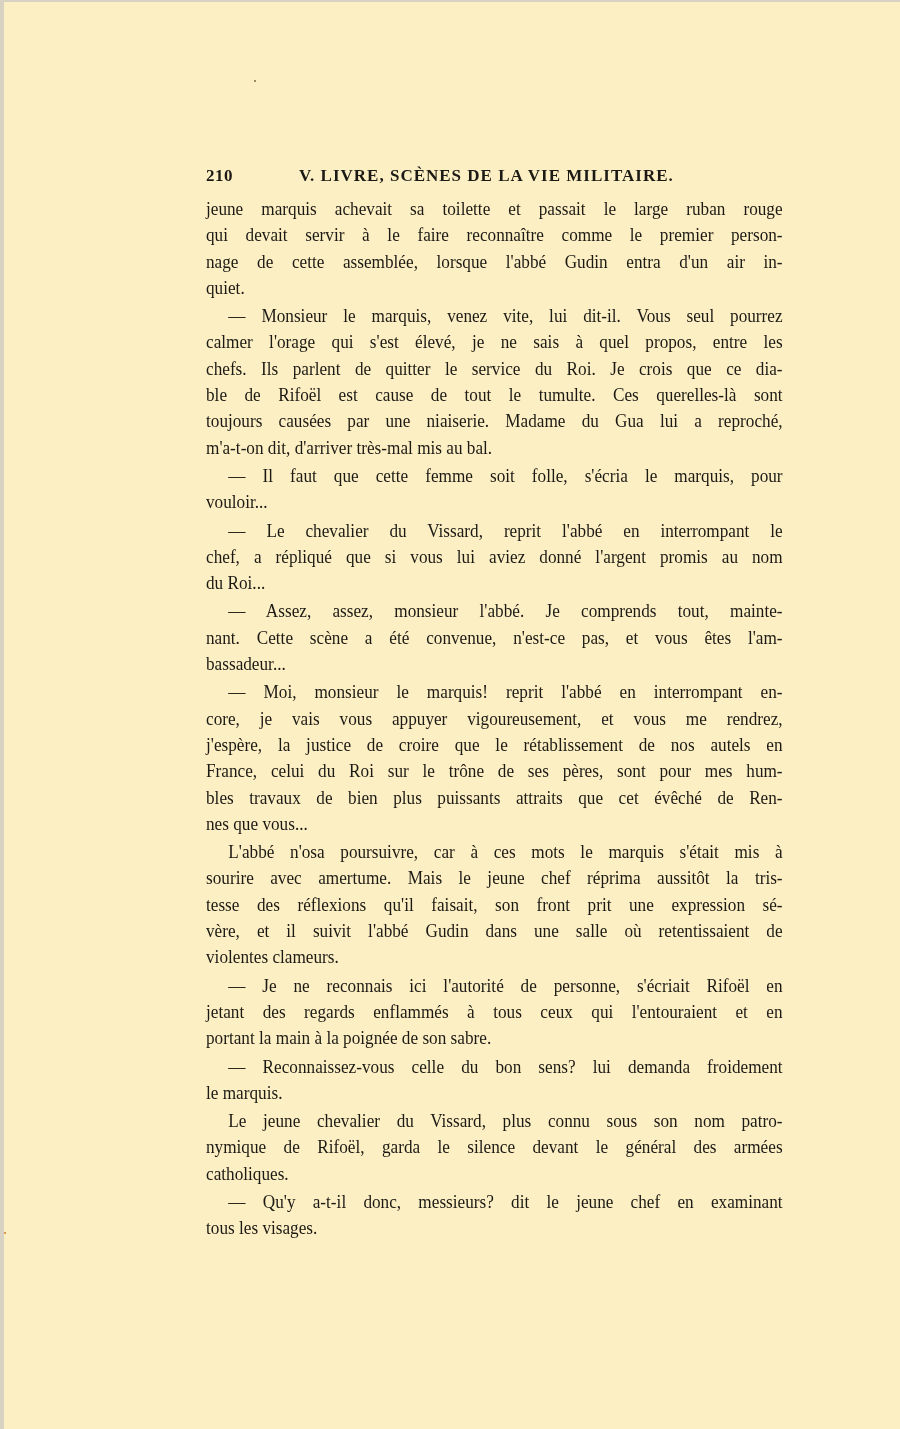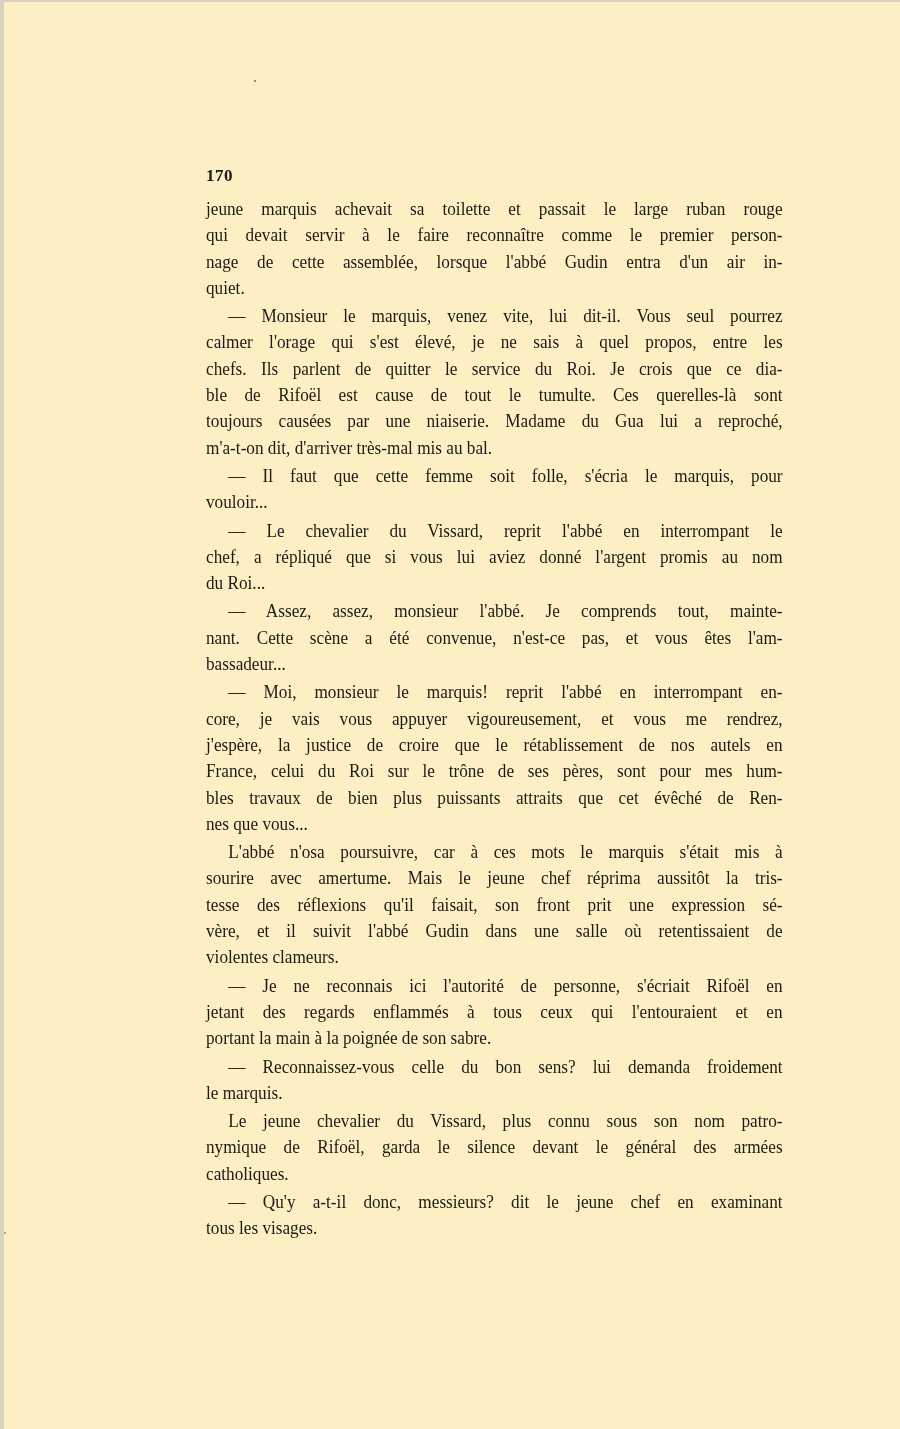--- a/index.html
+++ b/index.html
@@ -30,21 +30,22 @@
   .gap { height:2px; }
   .speck { position:absolute; width:2px; height:2px; border-radius:50%; background:#7a6a4a; }
 </style>
 </head>
 <body>
 
 <div class="page-edge"></div>
 <div class="page-edge-top"></div>
 
 <div class="header">
-  <span class="num">170</span>
+  <span class="num">210</span>
+  <span class="title">V. LIVRE, SCÈNES DE LA VIE MILITAIRE.</span>
 </div>
 
 <div class="text" id="body-text">
     <div>
       <span class="line">jeune marquis achevait sa toilette et passait le large ruban rouge</span>
       <span class="line">qui devait servir à le faire reconnaître comme le premier person-</span>
       <span class="line">nage de cette assemblée, lorsque l'abbé Gudin entra d'un air in-</span>
       <span class="line last">quiet.</span>
     </div>
     <div class="gap"></div>

